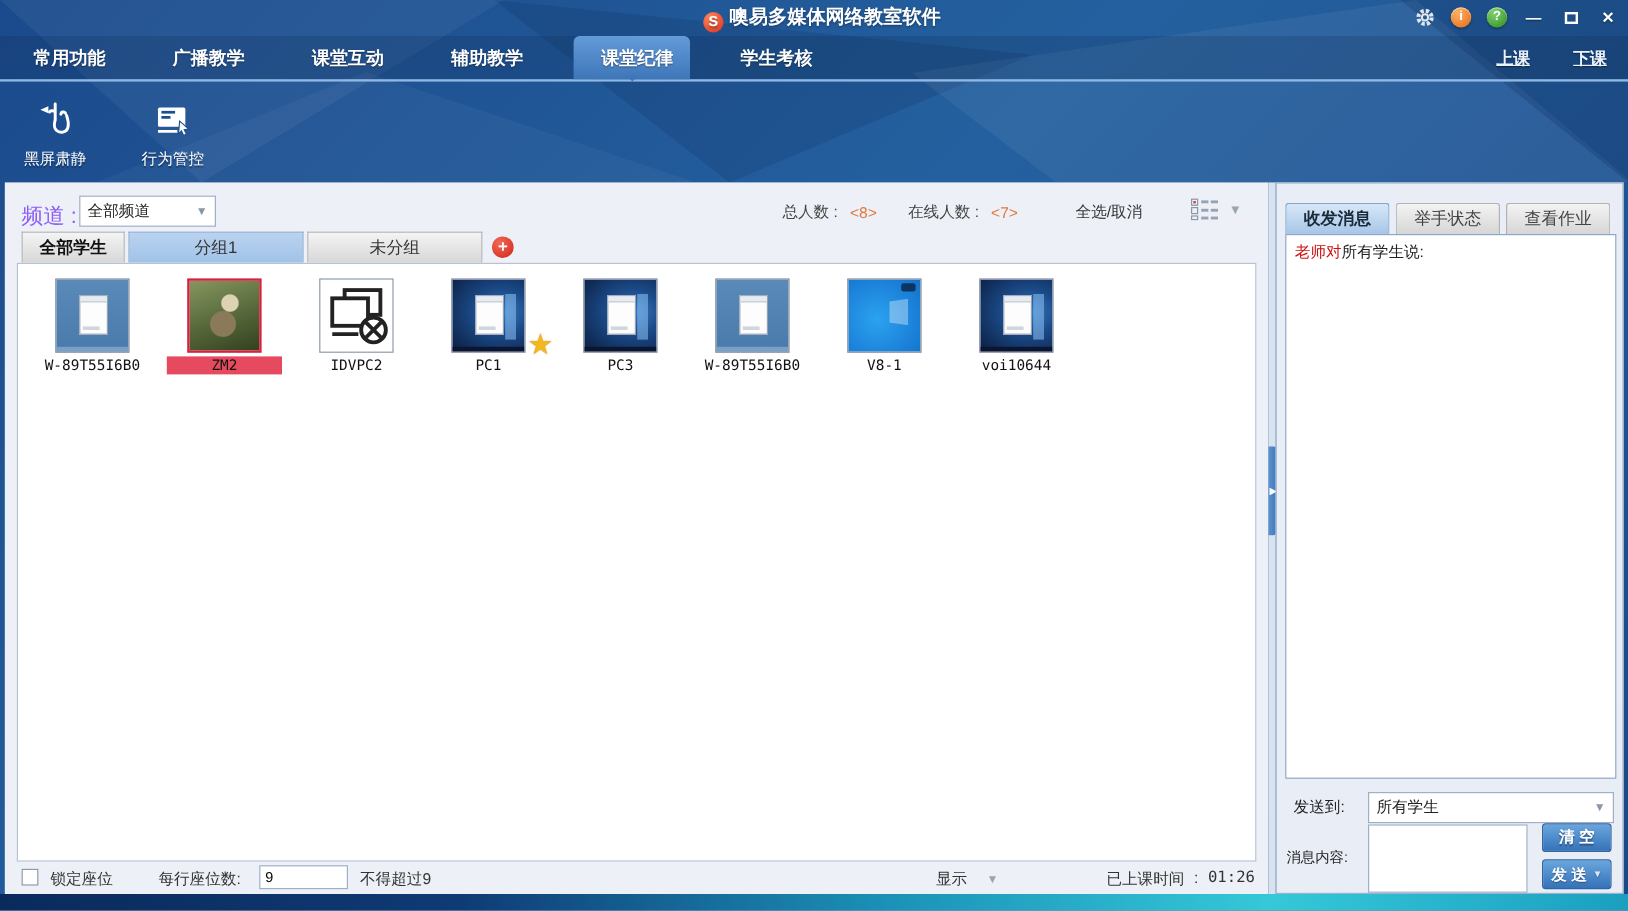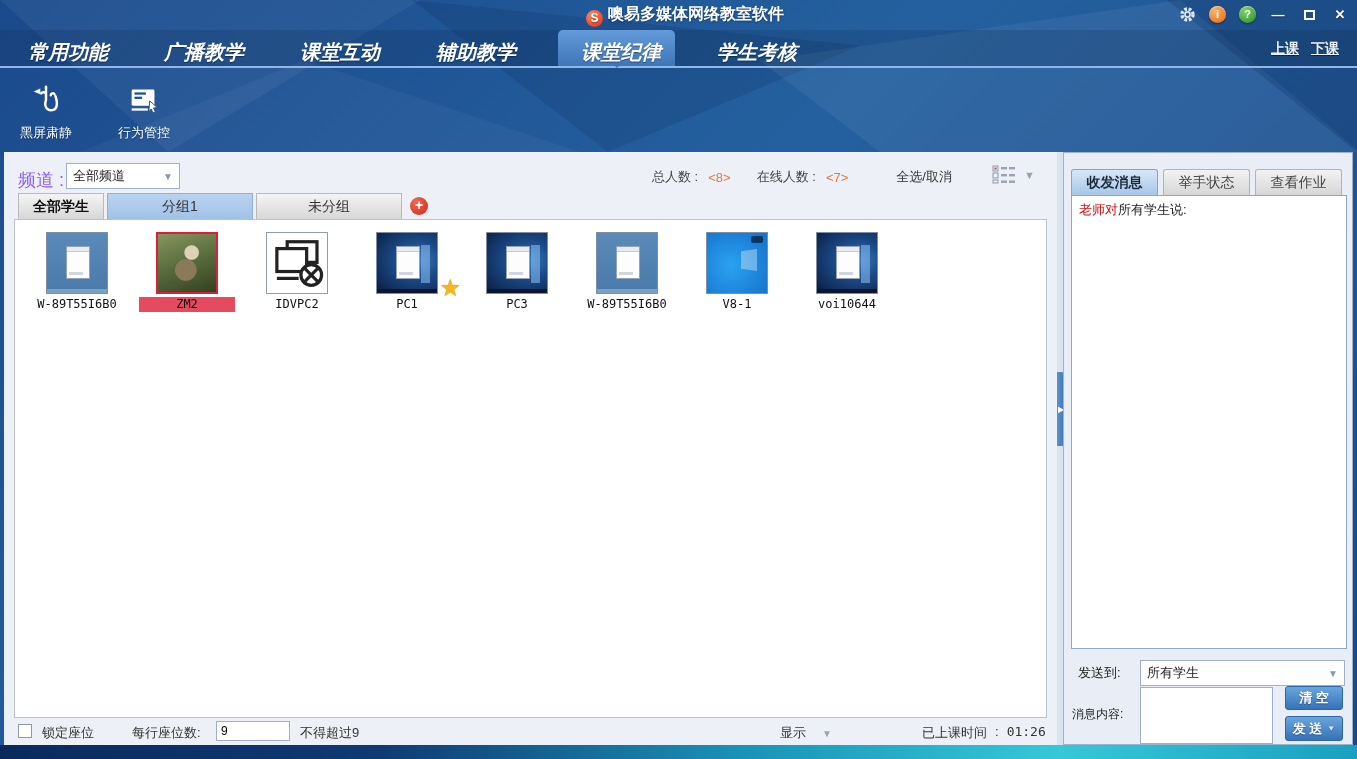--- a/index.html
+++ b/index.html
@@ -25,24 +25,24 @@
   .gear { width:17px; height:17px; }
   .round-ico { width:17px; height:17px; border-radius:50%; color:#fff; font-size:11px; font-weight:bold; text-align:center; line-height:17px; box-shadow:inset 0 1px 1px rgba(255,255,255,.5),0 1px 2px rgba(0,0,0,.4); }
   .ico-info { background:radial-gradient(circle at 35% 30%,#ffb066,#e06a10); }
   .ico-help { background:radial-gradient(circle at 35% 30%,#7ed26a,#2c8a22); }
   .winbtn { color:#fff; font-size:13px; font-weight:bold; width:18px; text-align:center; cursor:default; text-shadow:0 1px 1px rgba(0,0,0,.5); }
   .maxbox { width:11px; height:10px; border:2px solid #fff; display:inline-block; margin-top:3px; }
 
   
   .menubar { position:absolute; left:0; top:30px; width:1357px; height:38px; background:rgba(10,32,68,.18); border-bottom:2px solid #8fb9e4; }
   .menu-items { position:absolute; left:14px; top:0; height:36px; display:flex; align-items:stretch; gap:28px; }
-  .menu-item { position:relative; display:flex; align-items:flex-end; padding:0 14px; color:#fff; font-size:20px; font-weight:bold; cursor:pointer; text-shadow:0 1px 1px rgba(0,0,0,.4);font-style:italic; }
+  .menu-item { position:relative; display:flex; align-items:center; padding:0 14px; color:#fff; font-size:15px; font-weight:bold; cursor:pointer; text-shadow:0 1px 1px rgba(0,0,0,.4); }
   .menu-item.active { background:linear-gradient(#639ad8,#3f76b8); border-radius:5px 5px 0 0;padding-left:23px; }
   .menu-item.active::after { content:""; position:absolute; left:50%; bottom:-7px; margin-left:-5px; border:5px solid transparent; border-top-color:#3f76b8; }
-  .class-links { position:absolute; right:18px; top:10px; display:flex; gap:12px; }
+  .class-links { position:absolute; right:18px; top:10px; display:flex; gap:36px; }
   .class-link { color:#eaf3fd; font-size:14px; font-weight:bold; text-decoration:underline; cursor:pointer; text-shadow:0 1px 1px rgba(0,0,0,.4); }
 
   
   .toolbar { position:absolute; left:0; top:70px; width:1357px; height:82px; }
   .tool-btn { position:absolute; top:8px; width:76px; height:72px; text-align:center; cursor:pointer; color:#fff; }
   .tool-btn .t-ico { height:44px; display:flex; align-items:center; justify-content:center; }
   .tool-btn .t-label { font-size:13px; margin-top:2px; text-shadow:0 1px 1px rgba(0,0,0,.4); }
   .tb0 { left:8px; } .tb1 { left:106px; }
 
   

